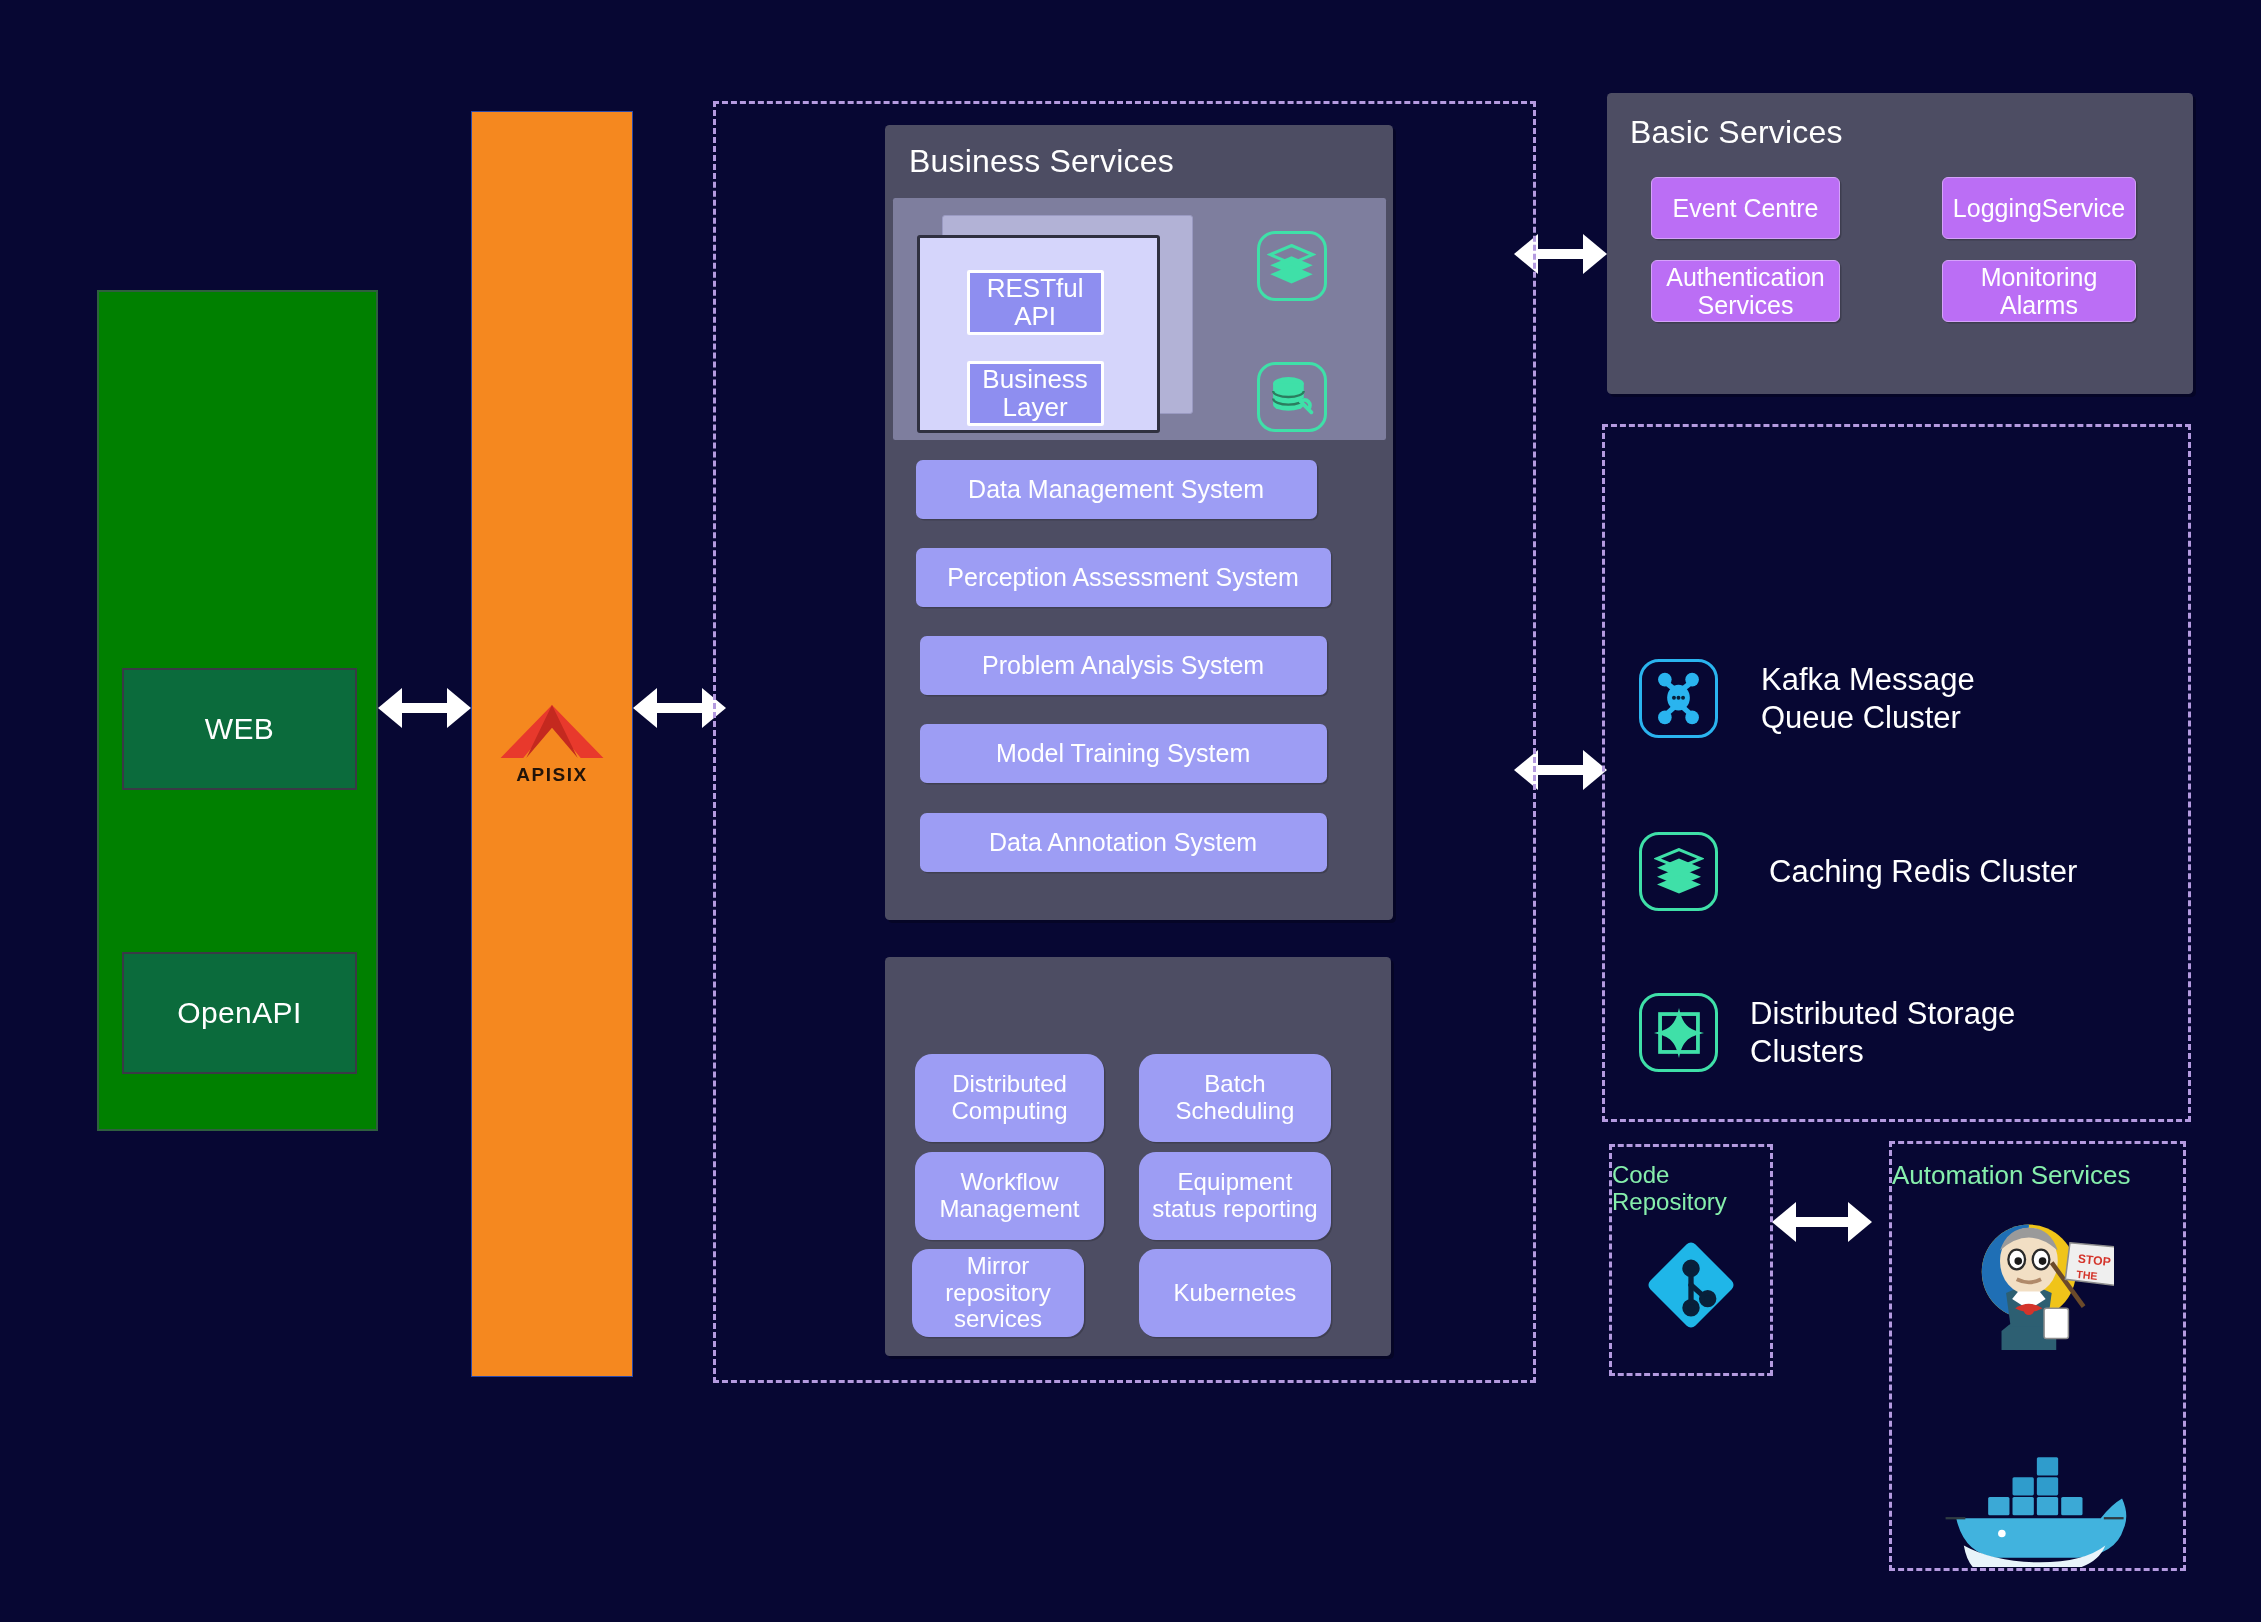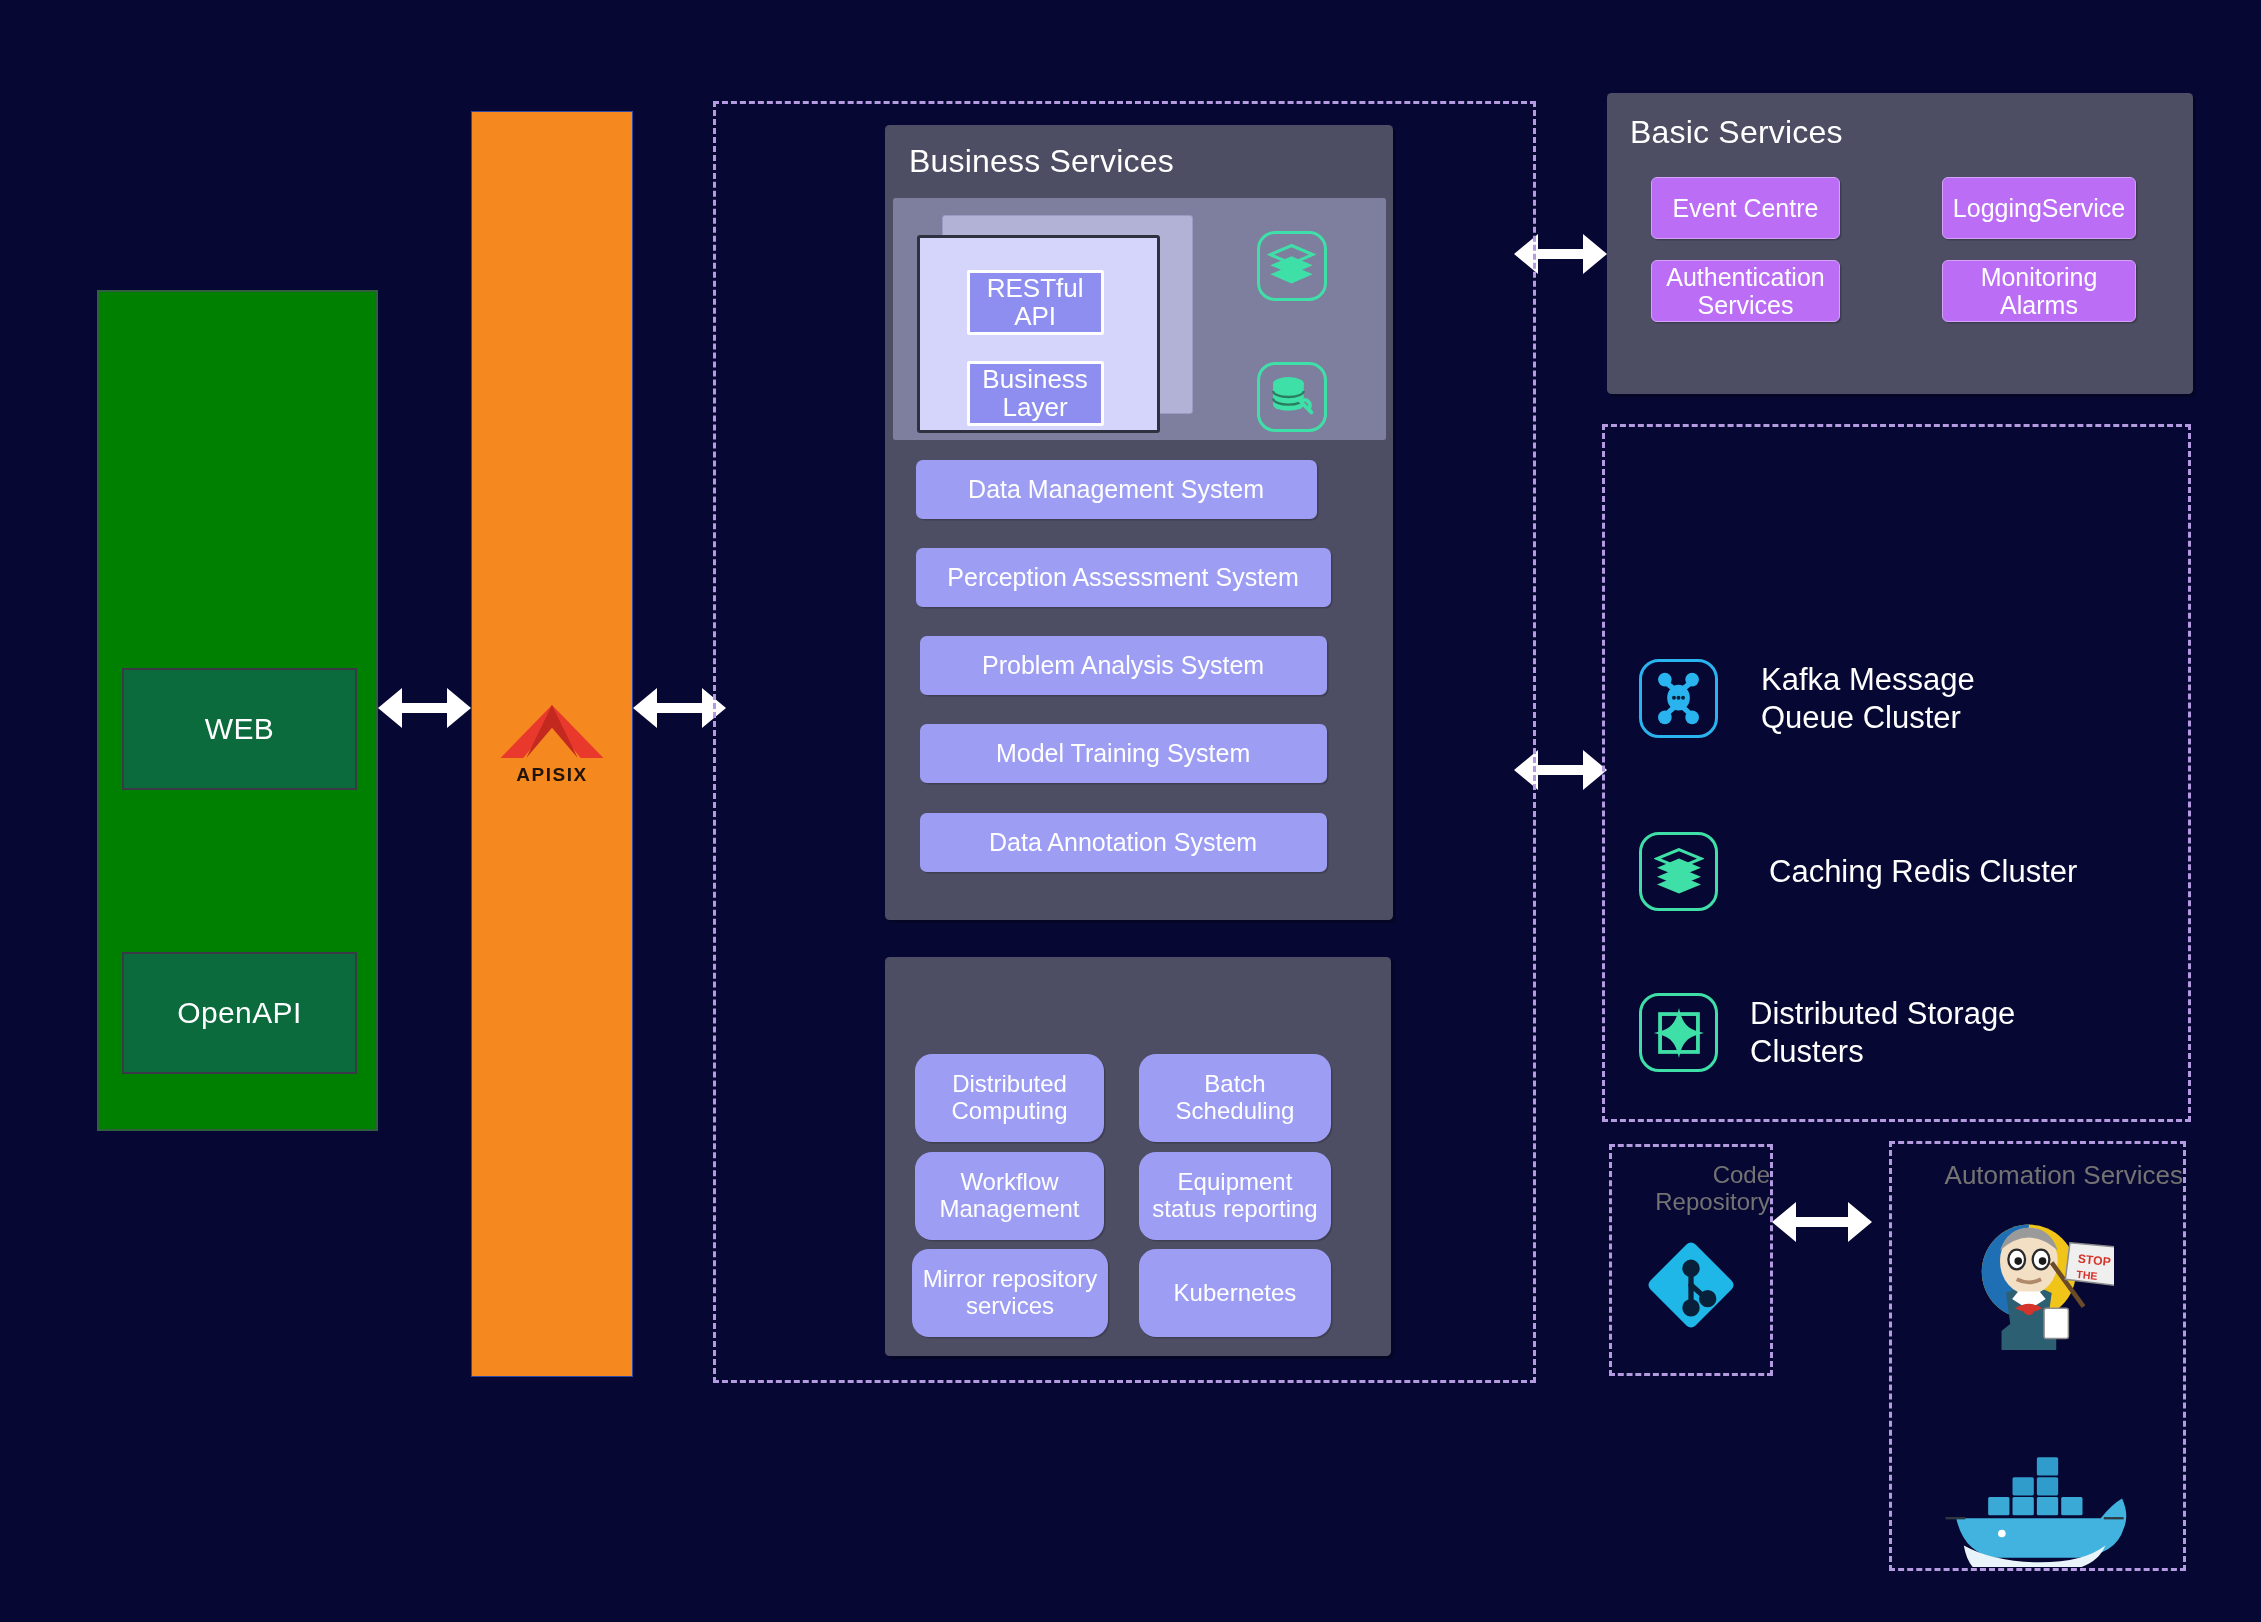--- a/index.html
+++ b/index.html
@@ -120,21 +120,21 @@
   .infra-tile {
     position: absolute; background: #9d9df4; border-radius: 17px;
     display: flex; align-items: center; justify-content: center; text-align: center;
     color: #ffffff; font-size: 24px; line-height: 1.12; padding: 0 4.6px;
     box-shadow: 1.5px 1.5px 0 rgba(0,0,0,.18);
   }
   #tile-0 { left: 30px;  top: 97px; width: 189px; height: 88px; }
   #tile-1 { left: 254px; top: 97px; width: 192px; height: 88px; }
   #tile-2 { left: 30px;  top: 195px; width: 189px; height: 88px; }
   #tile-3 { left: 254px; top: 195px; width: 192px; height: 88px; }
-  #tile-4 { left: 27px;  top: 292px; width: 196px; height: 88px; }
+  #tile-4 { left: 27px;  top: 292px; width: 172px; height: 88px; }
   #tile-5 { left: 254px; top: 292px; width: 192px; height: 88px; }
 
   
   #basic-services {
     position: absolute; left: 1607px; top: 93px; width: 586px; height: 301px;
     background: #4d4d63; border-radius: 4.6px; box-shadow: 3px 3px 0 rgba(0,0,0,.25);
   }
   #basic-services .panel-title { font-size: 32px; padding: 21px 0 0 23px; }
   .basic-chip {
     position: absolute; background: #bb6ef5; border: 1.5px solid #d5a2fa; border-radius: 6px;
@@ -158,21 +158,21 @@
   .data-label {
     margin-left: 43px; color: #ffffff; font-size: 31px; line-height: 1.22; white-space: pre-line;
   }
   #drow-0 { left: 1639px; top: 488px; }
   #drow-1 { left: 1639px; top: 659px; }
   #drow-2 { left: 1639px; top: 832px; gap: 8px; }
   #drow-3 { left: 1639px; top: 993px; }
 
   
   .dashed-title {
-    position: absolute; width: 100%; text-align: right; color: #737373;
+    position: absolute; width: 100%; text-align: left; color: #86efac;
     font-size: 24px; line-height: 1.14; top: 13.7px;
   }
   #code-icon { position: absolute; left: 50%; transform: translateX(-50%); top: 91px; }
   #auto-title { font-size: 26px; top: 16.7px; }
   #jenkins-icon { position: absolute; left: 50%; transform: translateX(-50%); top: 73px; }
   #docker-icon  { position: absolute; left: 50%; transform: translateX(-50%); top: 295px; }
 </style>
 </head>
 <body>
 

